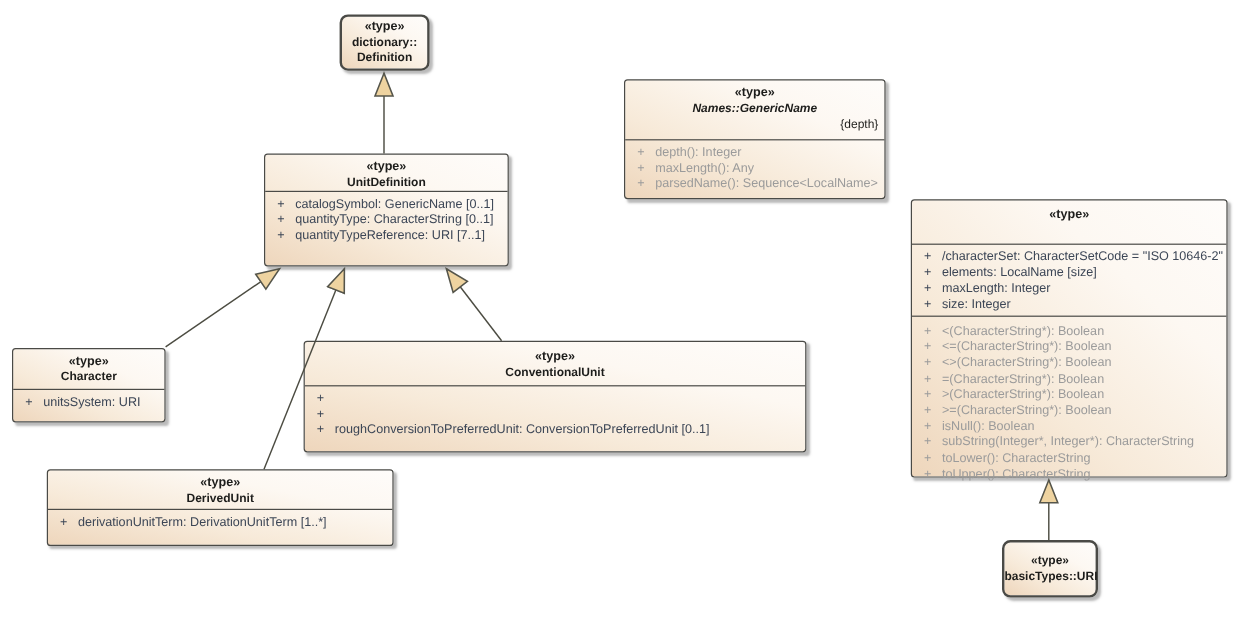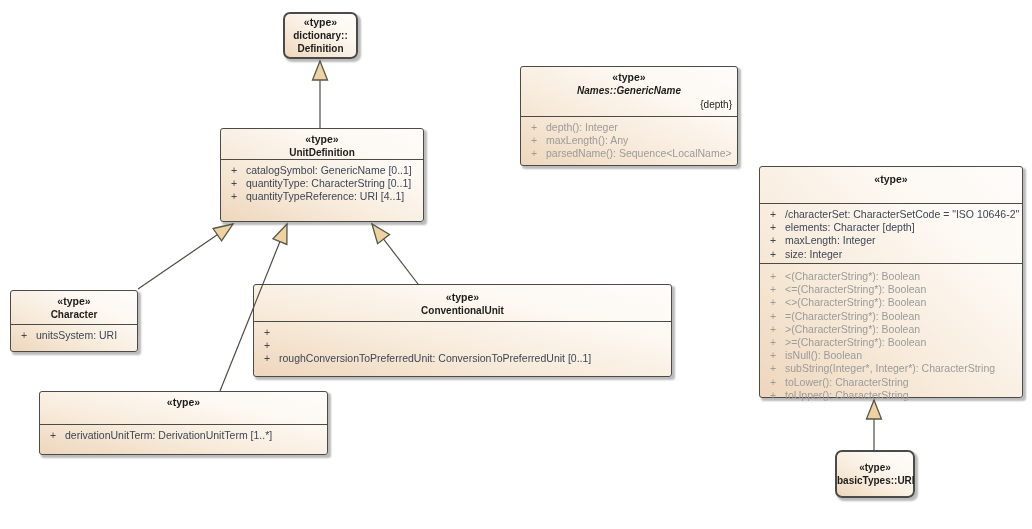--- a/index.html
+++ b/index.html
@@ -78,37 +78,37 @@
       <div class="member attr-row">
           <span class="vis">+</span>
           <span>catalogSymbol: GenericName [0..1]</span>
         </div>
       <div class="member attr-row">
           <span class="vis">+</span>
           <span>quantityType: CharacterString [0..1]</span>
         </div>
       <div class="member attr-row">
           <span class="vis">+</span>
-          <span>quantityTypeReference: URI [4..1]</span>
+          <span>quantityTypeReference: URI [7..1]</span>
         </div>
     </div>
   </div>
 
   <div class="uml-class" style="left:759px;top:166px;width:264px;height:232px;">
     <div class="title" style="height:36px;padding-top:6px;">
       <div class="stereo">«type»</div>
     </div>
     <div class="compartment" style="flex:0 0 auto;height:60px;">
       <div class="member attr-row">
           <span class="vis">+</span>
           <span>/characterSet: CharacterSetCode = "ISO 10646-2"</span>
         </div>
       <div class="member attr-row">
           <span class="vis">+</span>
-          <span>elements: Character [depth]</span>
+          <span>elements: LocalName [size]</span>
         </div>
       <div class="member attr-row">
           <span class="vis">+</span>
           <span>maxLength: Integer</span>
         </div>
       <div class="member attr-row">
           <span class="vis">+</span>
           <span>size: Integer</span>
         </div>
     </div>
@@ -184,20 +184,21 @@
       <div class="member attr-row">
           <span class="vis">+</span>
           <span>roughConversionToPreferredUnit: ConversionToPreferredUnit [0..1]</span>
         </div>
     </div>
   </div>
 
   <div class="uml-class" style="left:39px;top:391px;width:289px;height:64px;">
     <div class="title" style="height:32px;">
       <div class="stereo">«type»</div>
+      <div class="cname">DerivedUnit</div>
     </div>
     <div class="compartment">
       <div class="member attr-row">
           <span class="vis">+</span>
           <span>derivationUnitTerm: DerivationUnitTerm [1..*]</span>
         </div>
     </div>
   </div>
 
   <div class="uml-class rounded" style="left:835px;top:450px;width:80px;height:48px;">

